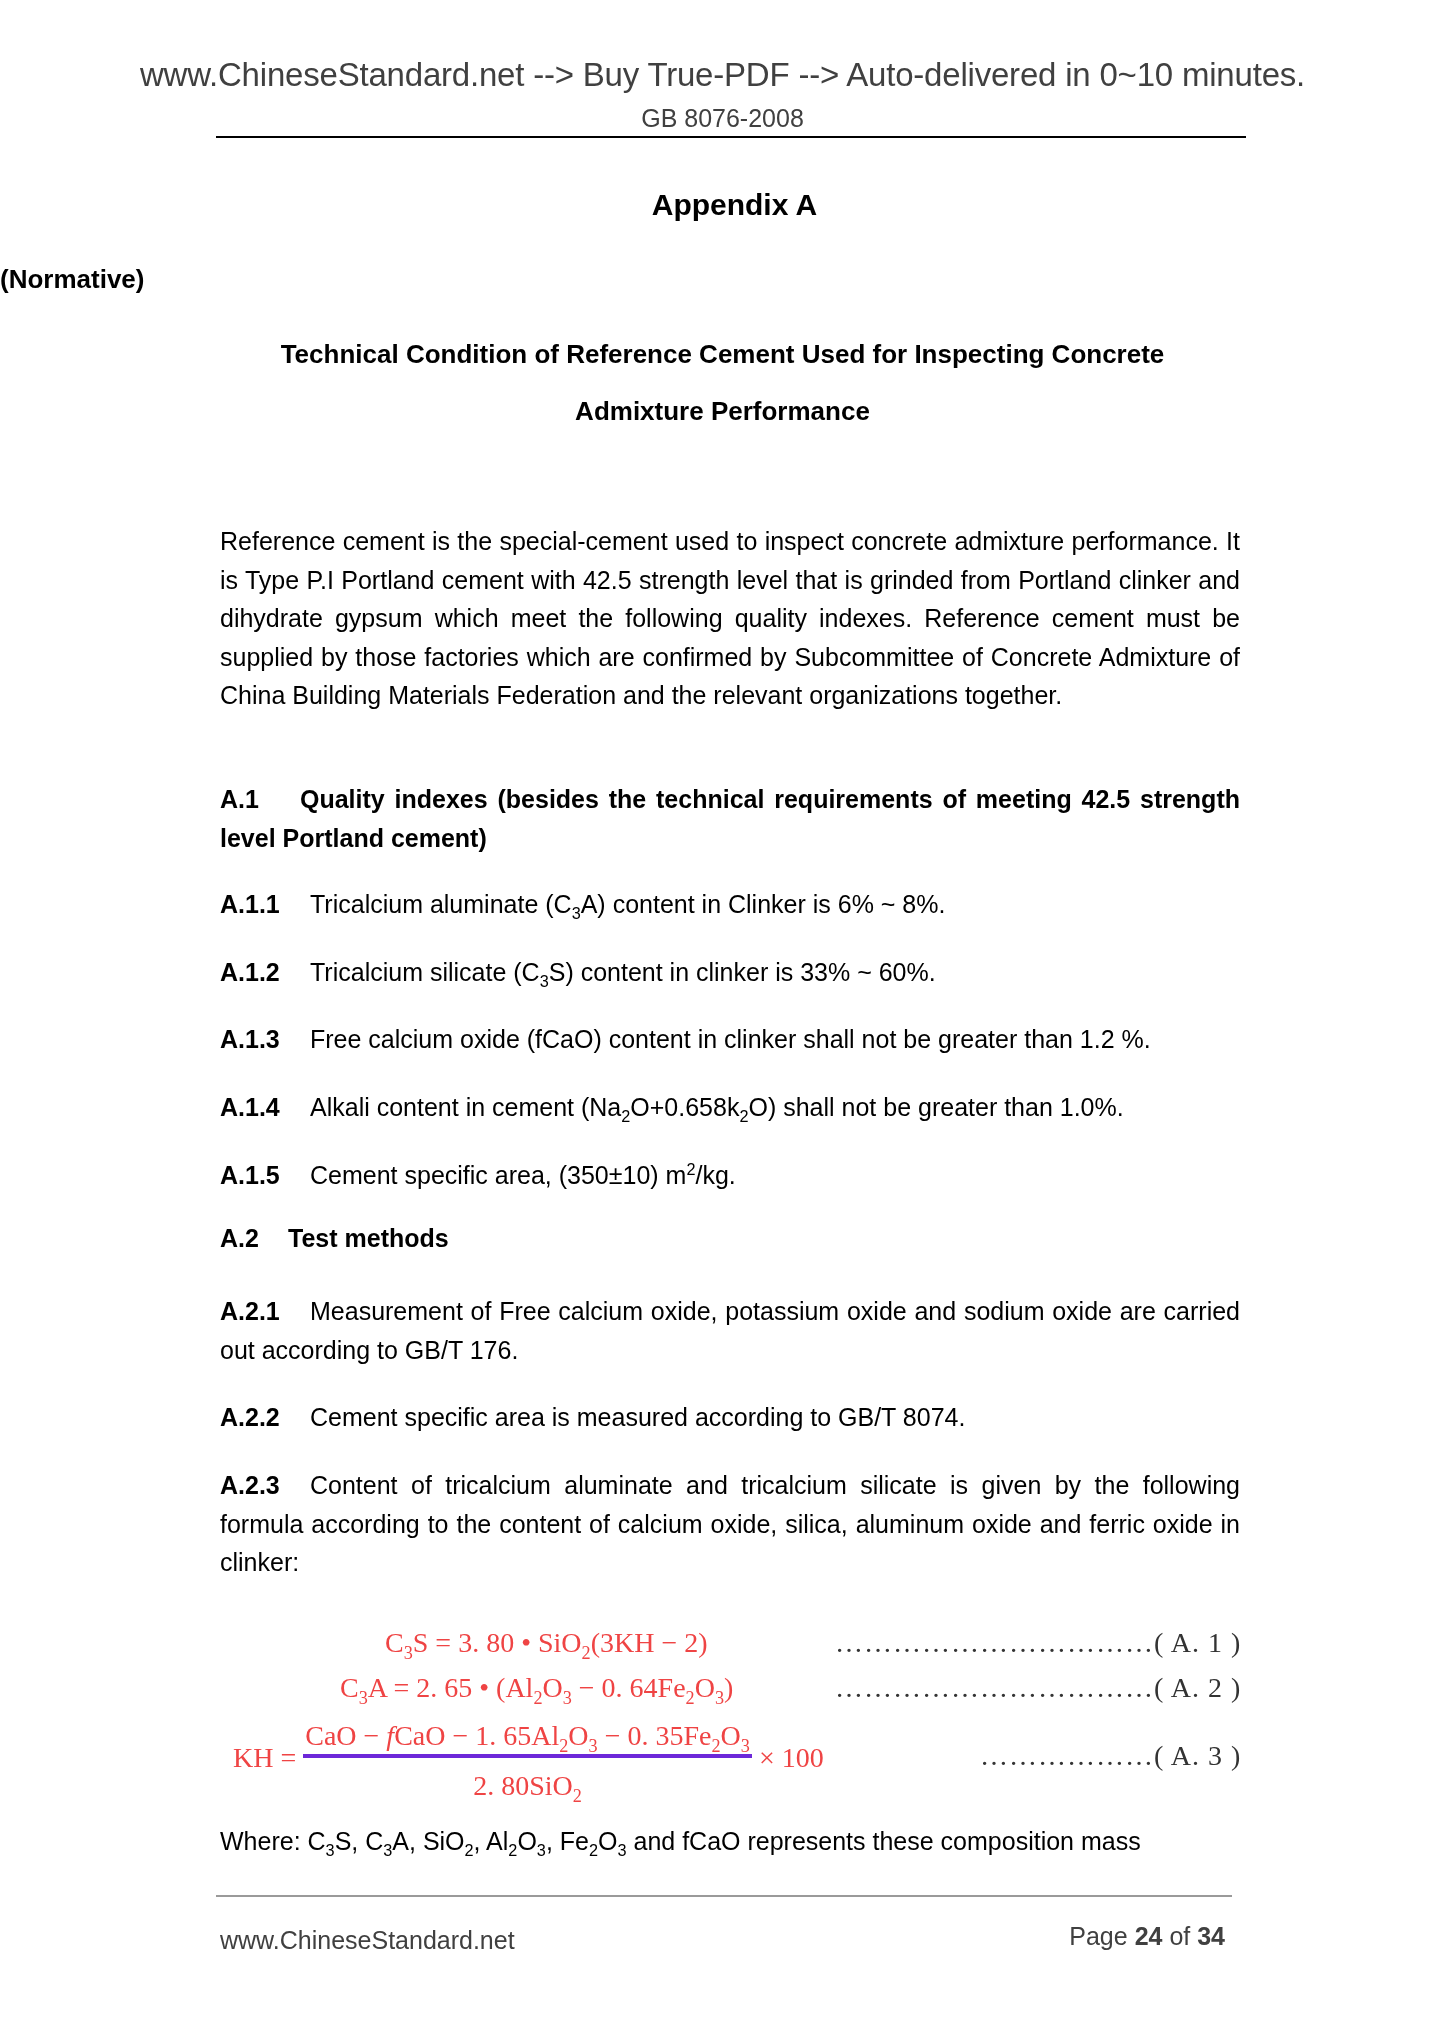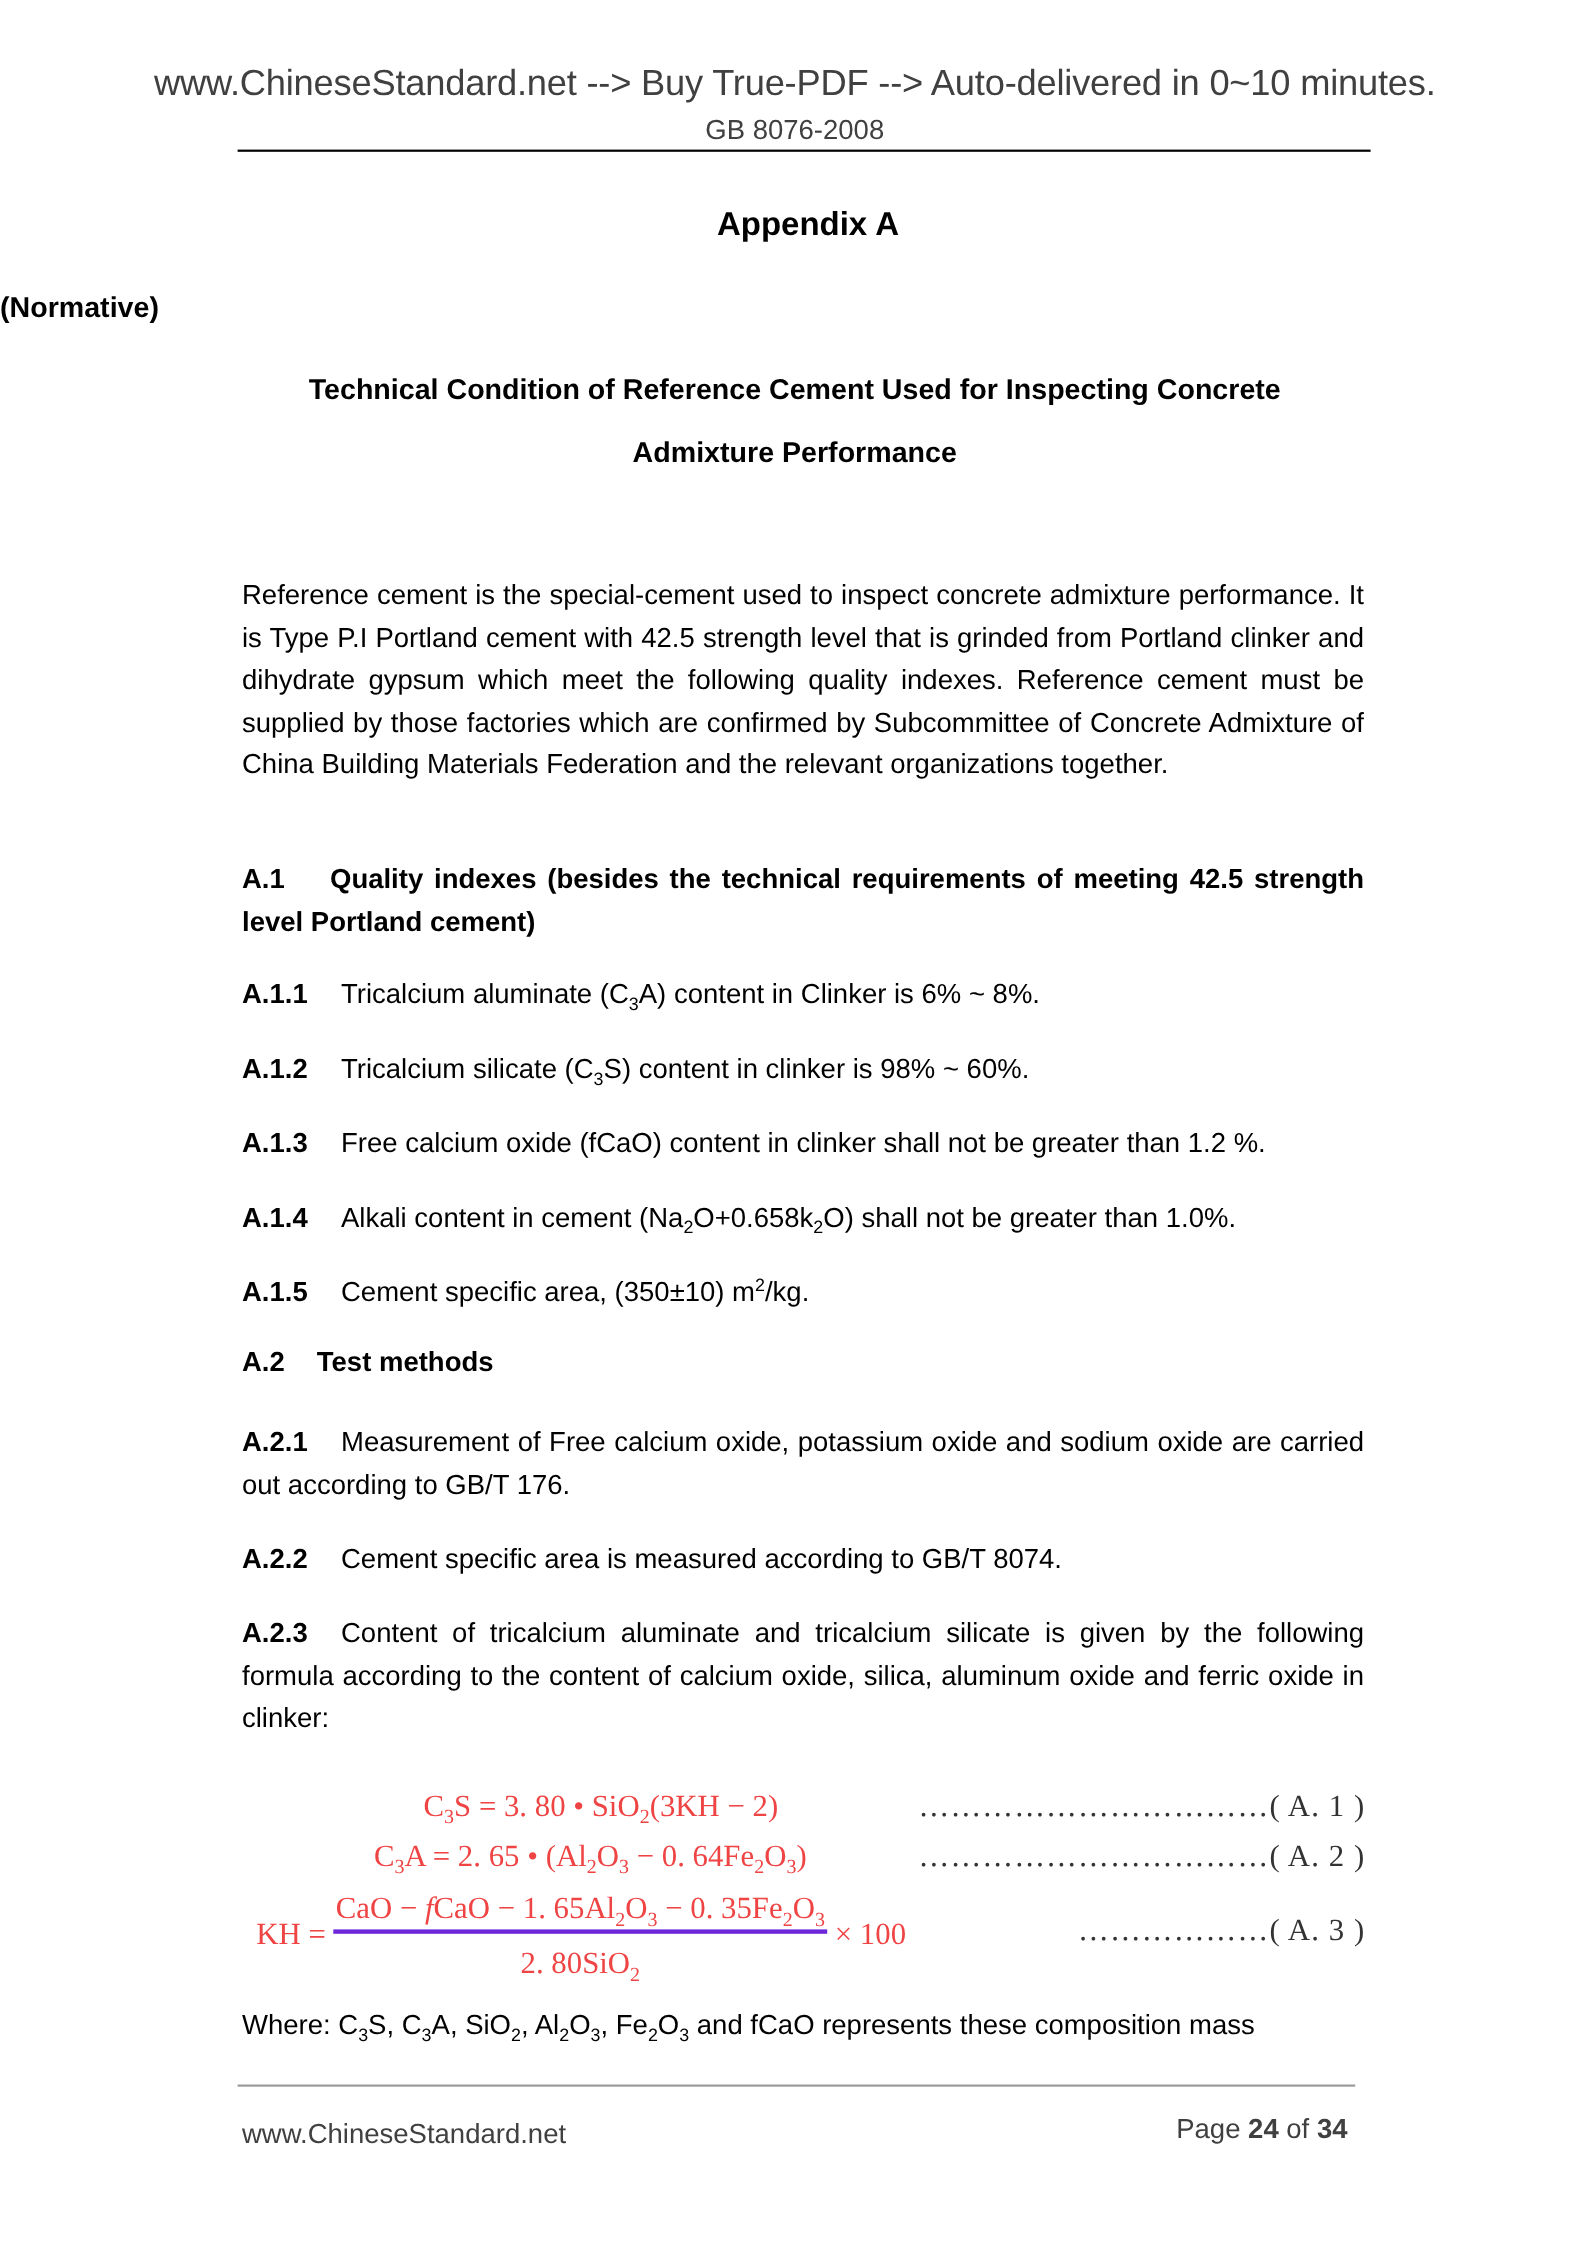--- a/index.html
+++ b/index.html
@@ -50,21 +50,21 @@
 <div class="para intro">Reference cement is the special-cement used to inspect concrete admixture performance. It is Type P.I Portland cement with 42.5 strength level that is grinded from Portland clinker and dihydrate gypsum which meet the following quality indexes. Reference cement must be supplied by those factories which are confirmed by Subcommittee of Concrete Admixture of China Building Materials Federation and the relevant organizations together.</div>
 
 <div class="para a1-heading">
   <span style="display:inline-block;width:80px;">A.1</span><span>Quality indexes (besides the technical requirements of meeting 42.5 strength level Portland cement)</span>
 </div>
 
 <div class="clause" style="top:885px;">
   <span class="num">A.1.1</span><span>Tricalcium aluminate (C</span><sub>3</sub><span>A) content in Clinker is 6% ~ 8%.</span>
 </div>
 <div class="clause" style="top:953px;">
-  <span class="num">A.1.2</span><span>Tricalcium silicate (C</span><sub>3</sub><span>S) content in clinker is 98% ~ 60%.</span>
+  <span class="num">A.1.2</span><span>Tricalcium silicate (C</span><sub>3</sub><span>S) content in clinker is 33% ~ 60%.</span>
 </div>
 <div class="clause" style="top:1020px;">
   <span class="num">A.1.3</span><span>Free calcium oxide (fCaO) content in clinker shall not be greater than 1.2 %.</span>
 </div>
 <div class="clause" style="top:1088px;">
   <span class="num">A.1.4</span><span>Alkali content in cement (Na</span><sub>2</sub><span>O+0.658k</span><sub>2</sub><span>O) shall not be greater than 1.0%.</span>
 </div>
 <div class="clause" style="top:1156px;">
   <span class="num">A.1.5</span><span>Cement specific area, (350±10) m</span><sup>2</sup><span>/kg.</span>
 </div>

